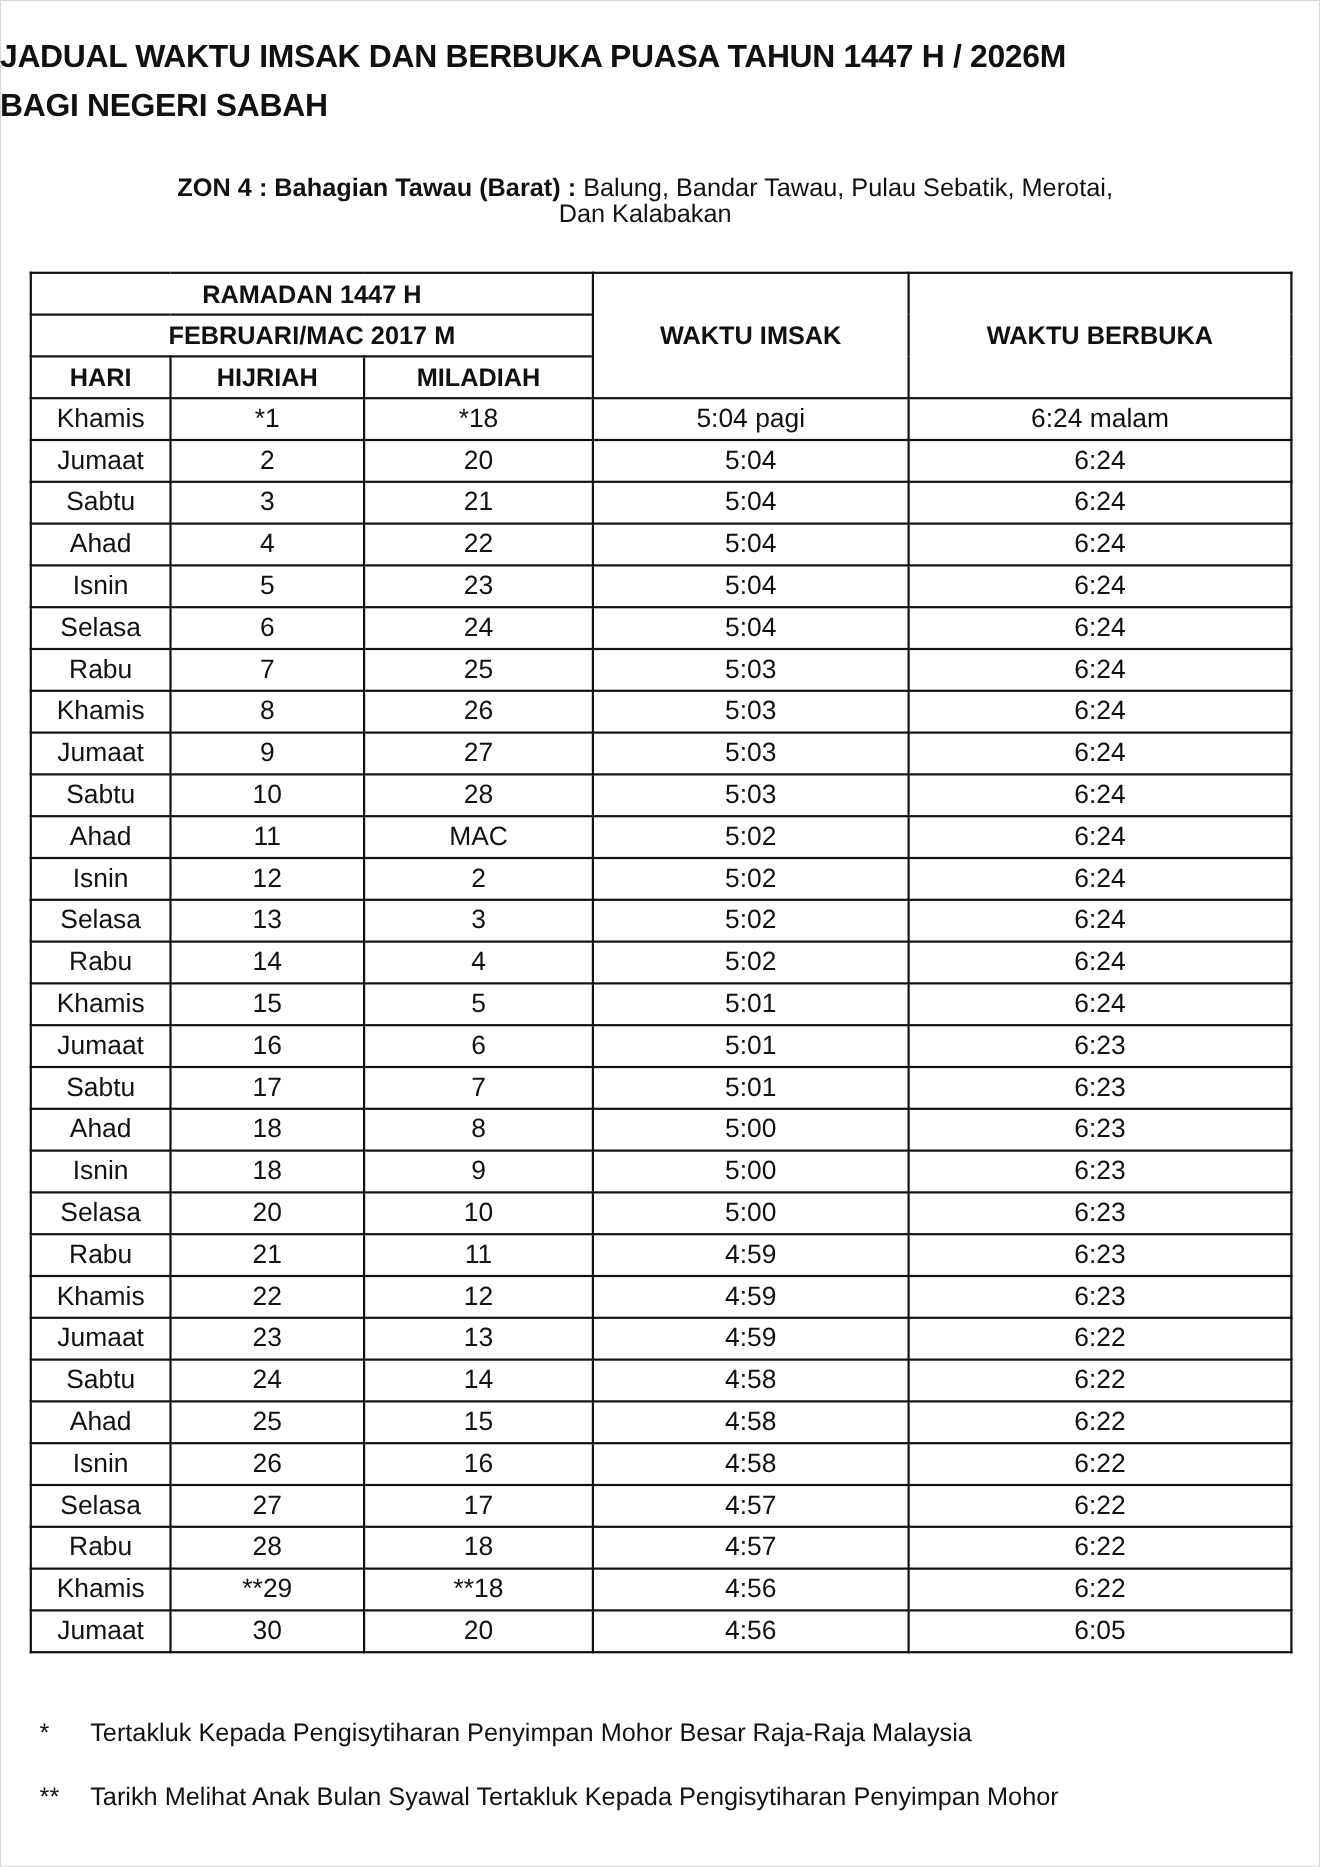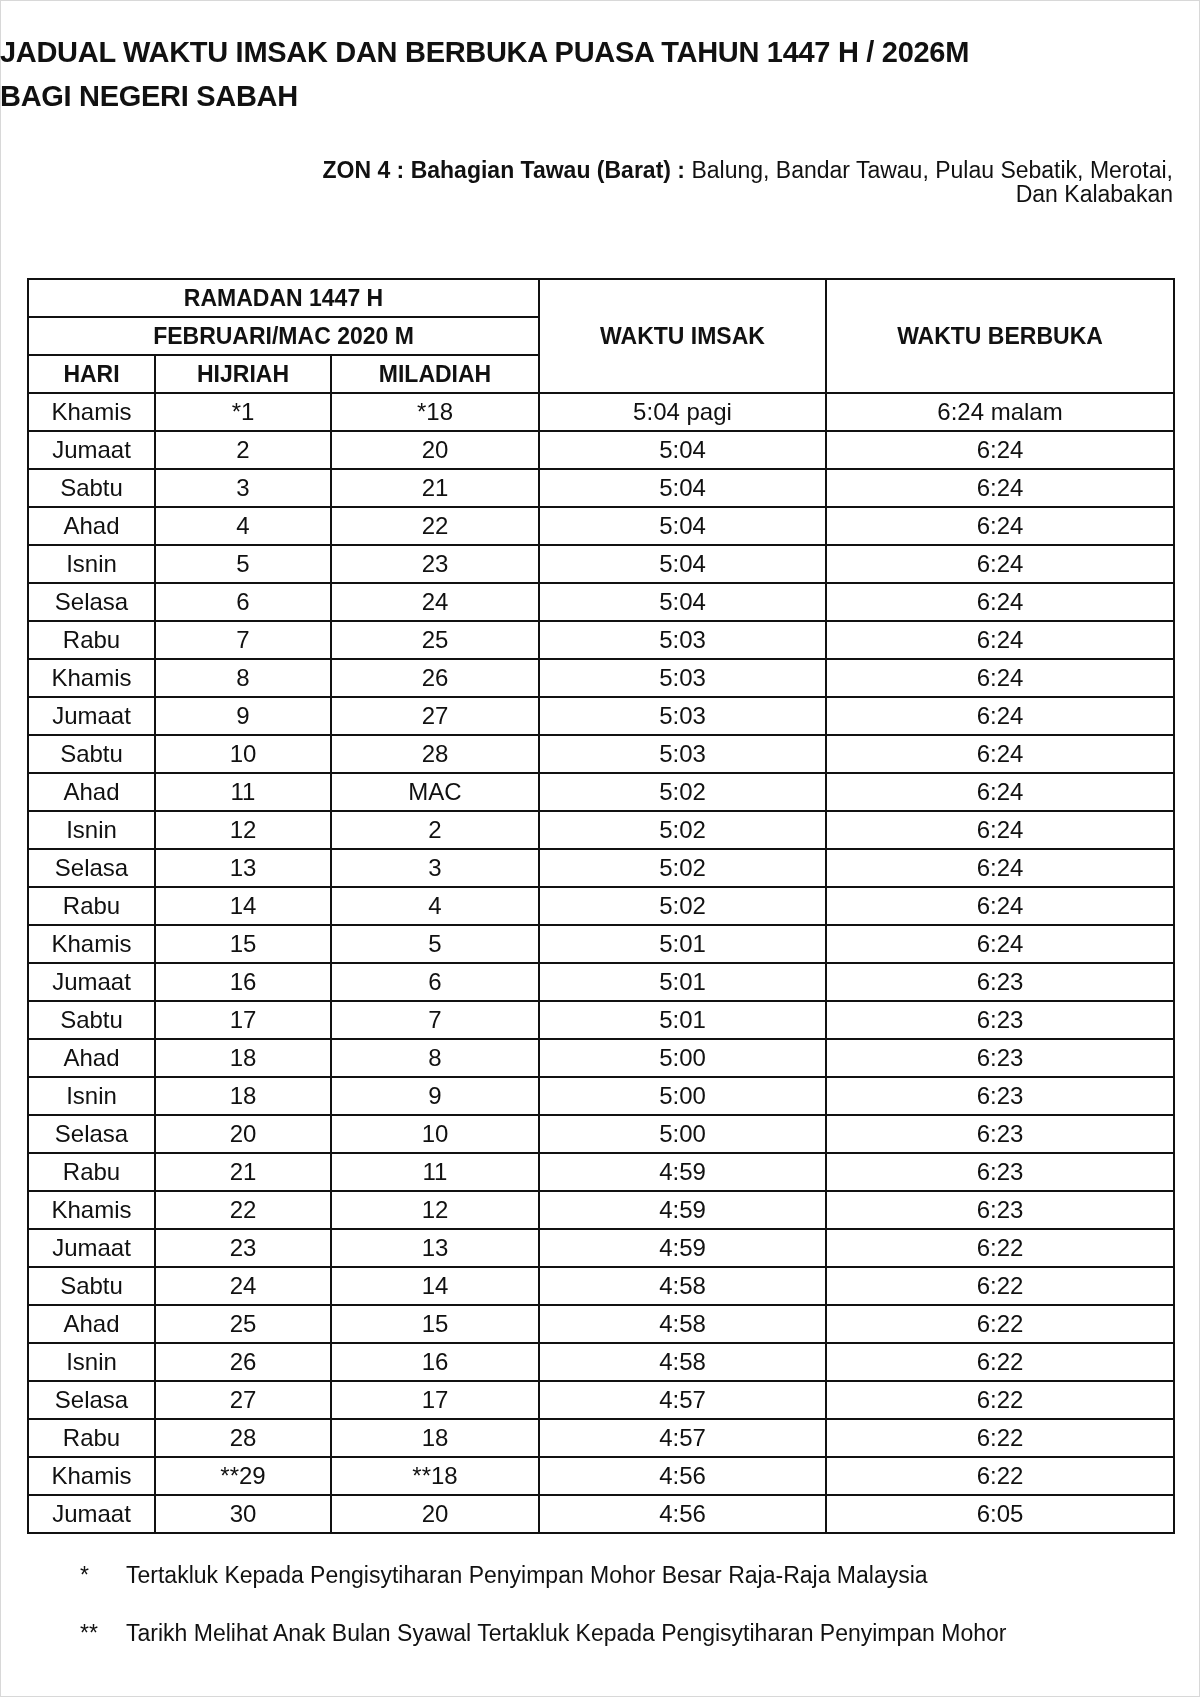--- a/index.html
+++ b/index.html
@@ -11,45 +11,45 @@
     position: absolute; left: 0; top: 0; width: 1198px; height: 1695px;
     border: 1px solid #d8d8d8;
   }
   .title {
     position: absolute; left: 0; width: 1200px; text-align: left;
     font-weight: bold; font-size: 29px; letter-spacing: -0.3px;
   }
   #t1 { top: 36px; }
   #t2 { top: 80px; }
   .zone {
-    position: absolute; left: 0; width: 1173px; text-align: right;
+    position: absolute; left: 0; width: 1173px; text-align: center;
     font-size: 23px;
   }
   #z1 { top: 157px; }
   #z2 { top: 181px; }
   .zone b { font-weight: bold; }
 
   table.sched {
-    position: absolute; left: 27px; top: 278px;
+    position: absolute; left: 27px; top: 247px;
     width: 1146px; border-collapse: collapse; table-layout: fixed;
   }
   table.sched td, table.sched th {
     border: 2px solid #111; text-align: center; padding: 0;
     font-size: 24px; height: 36px; line-height: 34px;
   }
   table.sched th { font-weight: bold; font-size: 23px; }
   table.sched tbody td { height: 36px; }
   col.c-hari { width: 127px; }
   col.c-hij { width: 176px; }
   col.c-mil { width: 208px; }
   col.c-ims { width: 287px; }
   col.c-ber { width: 348px; }
 
   .note {
-    position: absolute; left: 36px; font-size: 23px; white-space: pre; margin-left: 44px;
+    position: absolute; left: 36px; font-size: 23px; white-space: pre;
   }
   .note .mark { display: inline-block; width: 46px; }
   #n1 { top: 1562px; }
   #n2 { top: 1620px; }
 </style>
 </head>
 <body>
 
 <div class="frame"></div>
 
@@ -67,21 +67,21 @@
       <col class="c-ims">
       <col class="c-ber">
   </colgroup>
   <thead>
     <tr>
       <th colspan="3">RAMADAN 1447 H</th>
       <th rowspan="3">WAKTU IMSAK</th>
       <th rowspan="3">WAKTU BERBUKA</th>
     </tr>
     <tr>
-      <th colspan="3">FEBRUARI/MAC 2020 M</th>
+      <th colspan="3">FEBRUARI/MAC 2017 M</th>
     </tr>
     <tr>
       <th>HARI</th>
       <th>HIJRIAH</th>
       <th>MILADIAH</th>
     </tr>
   </thead>
   <tbody id="tbody">
       <tr>
         <td>Khamis</td>

